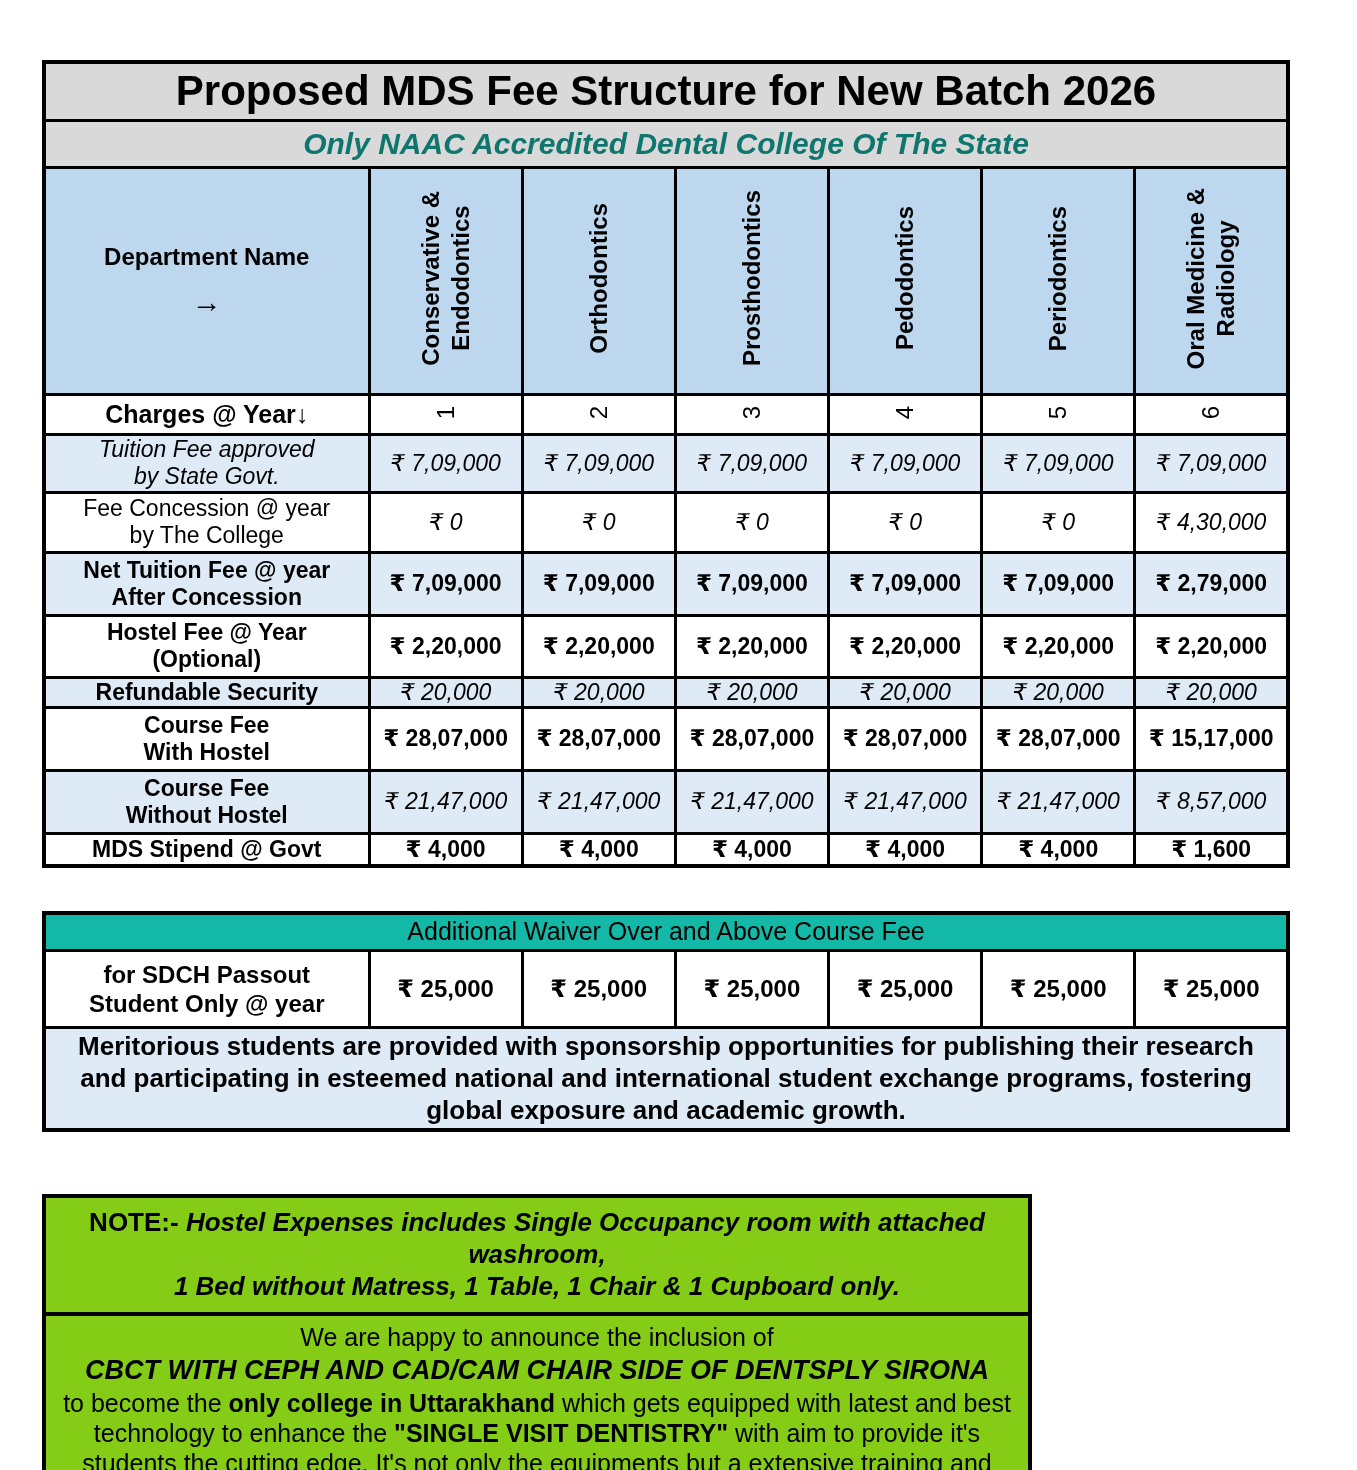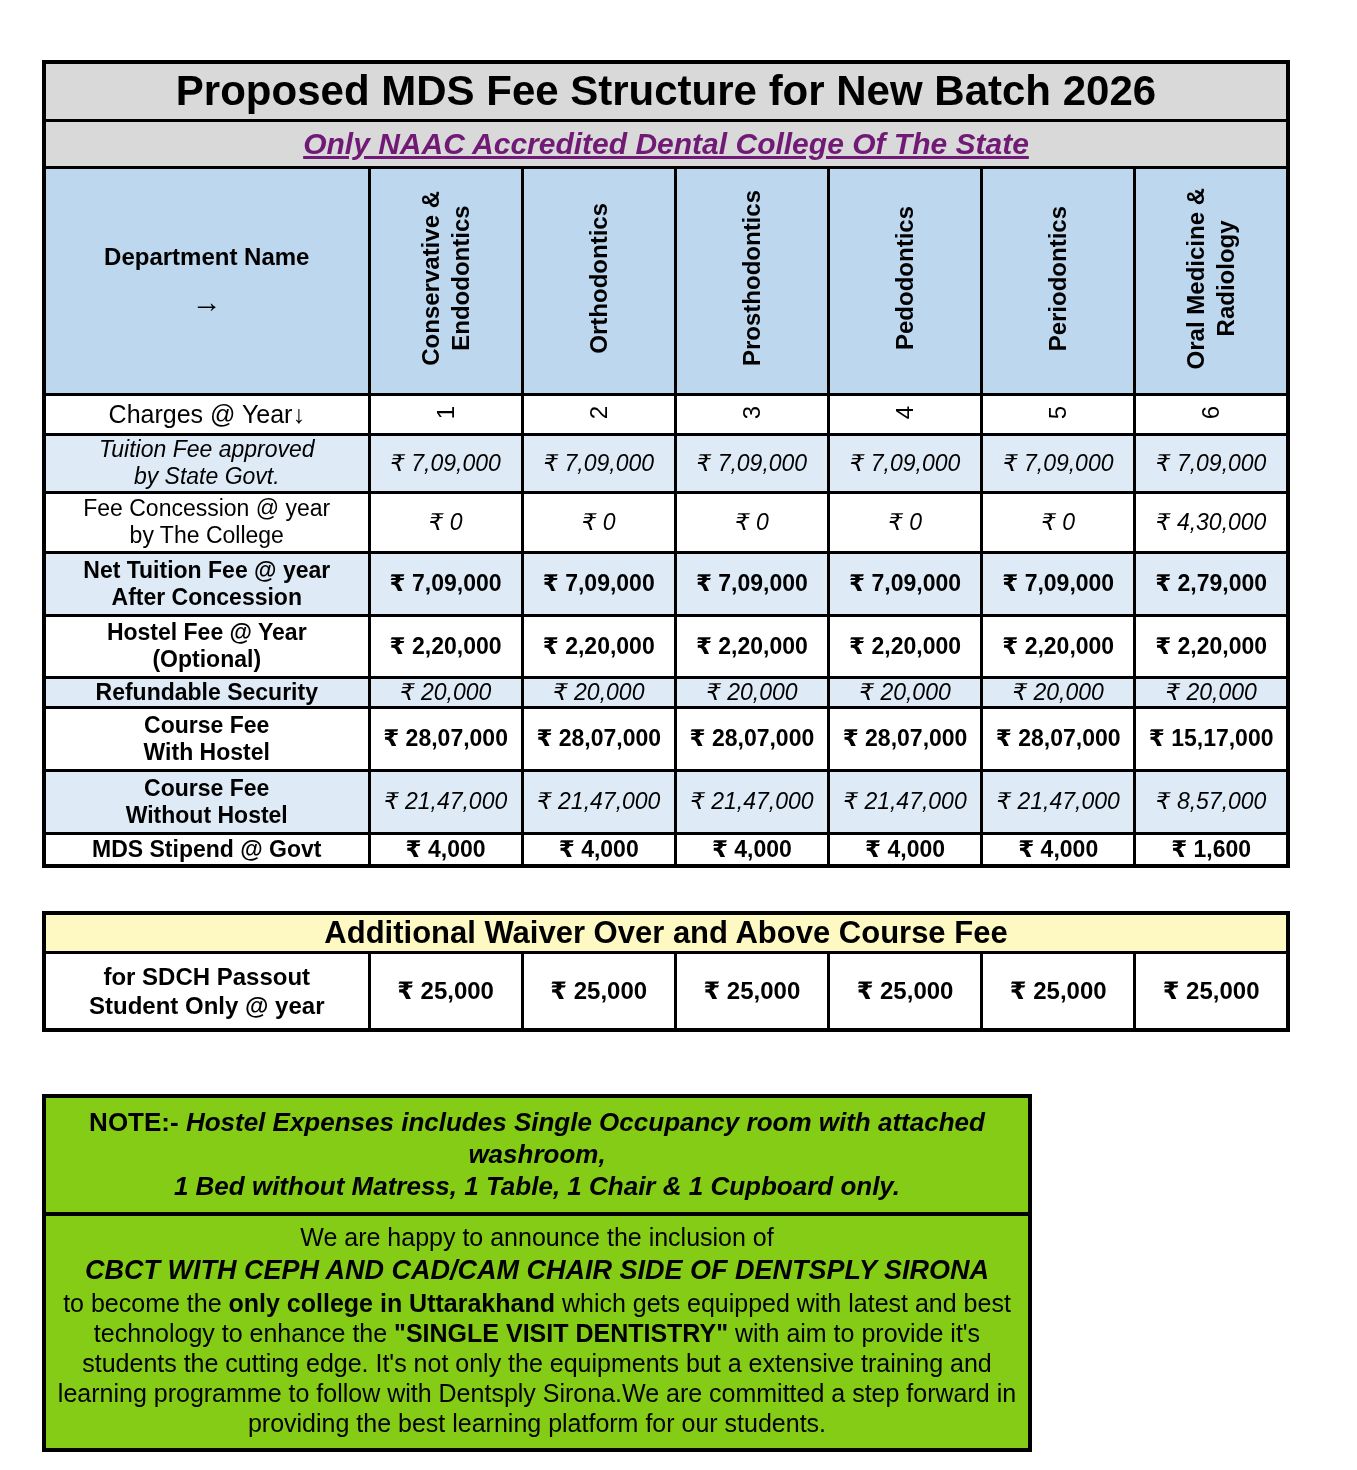--- a/index.html
+++ b/index.html
@@ -35,42 +35,42 @@
   .vtext {
     display:inline-block;
     writing-mode:vertical-rl;
     transform:rotate(180deg);
     white-space:pre-line;
     line-height:30px;
   }
   .dept-name { font-weight:bold; font-size:24px; }
 
   .charges-row td { height:40px; background:#fff; }
-  .charges-label { font-weight:normal; font-size:25px; }
+  .charges-label { font-weight:bold; font-size:25px; }
   .year-num { font-size:24px; }
 
   .fee-row .lbl { font-size:23px; white-space:pre-line; line-height:27px; }
   .fee-row .val { font-size:23px; }
   .bg-blue td { background:#deeaf6; }
   .s-bold { font-weight:bold; }
   .s-italic { font-style:italic; }
   .s-normal { font-weight:normal; font-style:normal; }
 
   .fee-row-0 td { height:58px; }
   .fee-row-1 td { height:60px; }
   .fee-row-2 td { height:63px; }
   .fee-row-3 td { height:62px; }
   .fee-row-4 td { height:28px; }
   .fee-row-5 td { height:63px; }
   .fee-row-6 td { height:63px; }
   .fee-row-7 td { height:33px; }
 
   
   .waiver-table { margin-top:43px; }
-  .waiver-title-cell { height:37px; font-weight:bold; font-size:31px; background:#fef9c3; }
+  .waiver-title-cell { height:37px; font-weight:normal; font-size:25px; background:#14b8a6; }
   .waiver-row td { height:77px; background:#fff; font-weight:bold; font-size:24px; }
   .waiver-row .lbl { font-size:24px; white-space:pre-line; line-height:29px;margin-top:32px; }
   .merit-cell {
     height:103px; background:#deeaf6;
     font-weight:bold; font-size:26px; line-height:32px;
     padding:0 10px;
   }
 
   
   .note-box { margin-top:62px; width:990px; border:4px solid #000; background:#84cc16; }
@@ -93,21 +93,21 @@
         <col>
         <col>
         <col>
         <col>
     </colgroup>
     <tbody>
       <tr>
         <td colspan="7" class="title-cell">Proposed MDS Fee Structure for New Batch 2026</td>
       </tr>
       <tr>
-        <td colspan="7" class="subtitle-cell" style="color: #701a75; text-decoration: underline;">Only NAAC Accredited Dental College Of The State</td>
+        <td colspan="7" class="subtitle-cell" style="color: #0f766e;">Only NAAC Accredited Dental College Of The State</td>
       </tr>
       <tr class="dept-header-row">
         <td class="corner-cell">
           <div class="corner-flex">
             <span>Department Name</span>
             <span class="arrow">→</span>
           </div>
         </td>
 
       <td><span class="vtext dept-name">Conservative &amp;
@@ -229,20 +229,23 @@
         <td class="lbl">for SDCH Passout
 Student Only @ year</td>
 
       <td class="val">₹ 25,000</td>
           <td class="val">₹ 25,000</td>
           <td class="val">₹ 25,000</td>
           <td class="val">₹ 25,000</td>
           <td class="val">₹ 25,000</td>
           <td class="val">₹ 25,000</td>
         </tr>
+      <tr>
+        <td colspan="7" class="merit-cell">Meritorious students are provided with sponsorship opportunities for publishing their research and participating in esteemed national and international student exchange programs, fostering global exposure and academic growth.</td>
+      </tr>
     </tbody>
   </table>
 
   <div class="note-box">
     <div class="note-top">
 
     <div class="note-line"><span class="s-bold ">NOTE:- </span><span class="s-bold s-italic">Hostel Expenses includes Single Occupancy room with attached washroom,</span></div>
         <div class="note-line"><span class="s-bold s-italic">1 Bed without Matress, 1 Table, 1 Chair &amp; 1 Cupboard only.</span></div>
       </div>
     <div class="note-bottom">

